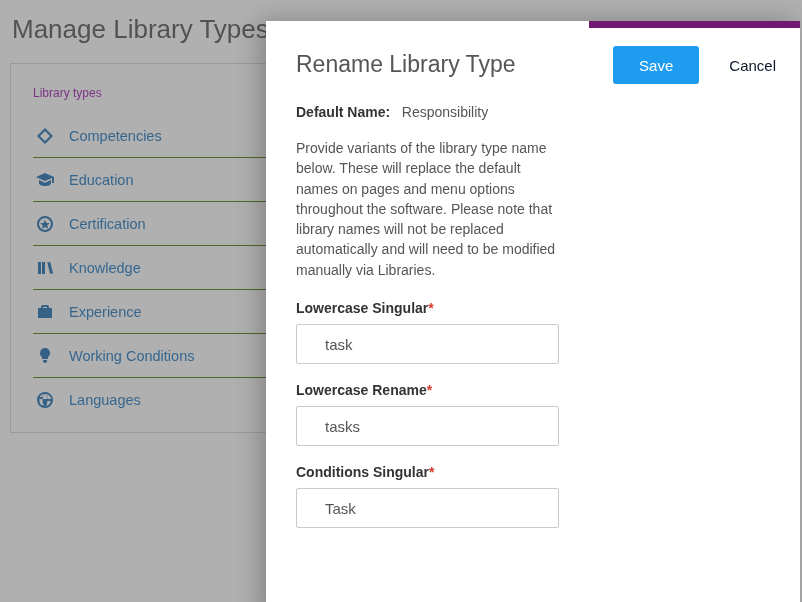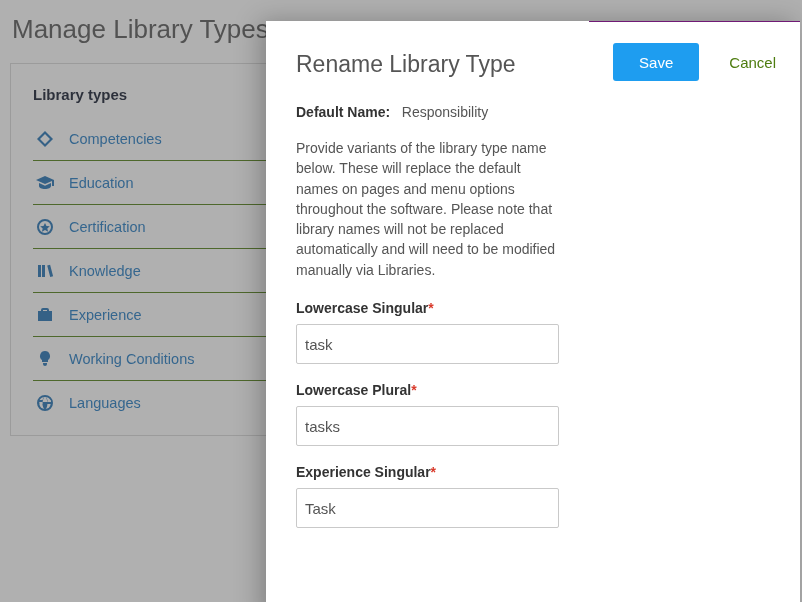--- a/index.html
+++ b/index.html
@@ -13,21 +13,21 @@
   .page-title {
     font-size: 26px; color: #555; font-weight: 400;
     padding: 14px 0 18px 2px;
   }
   .panel {
     border: 1px solid #d9d9d9;
     padding: 22px 22px 10px 22px;
     width: 440px;
   }
   .panel-heading {
-    font-size: 15px; font-weight: 700; color: #0f172a;
+    font-size: 12px; font-weight: 400; color: #a21caf;
     padding-bottom: 14px;
   }
   .lt-list { list-style: none; }
   .lt-item {
     display: flex; align-items: center;
     border-bottom: 1px solid #4d7c0f;
     height: 44px;
     cursor: pointer;
   }
   .lt-item:last-child { border-bottom: none; }
@@ -62,39 +62,39 @@
   .default-line { font-size: 14px; color: #555; margin-bottom: 18px; }
   .default-line .dl-label { font-weight: 600; color: #333; }
   .desc { font-size: 14px; color: #555; line-height: 1.45; margin-bottom: 20px; }
 
   .field { margin-bottom: 18px; }
   .field-label { font-size: 14px; font-weight: 700; color: #333; display: block; margin-bottom: 8px; }
   .req { color: #d93a2b; }
   .text-input {
     width: 100%; height: 40px;
     border: 1px solid #c9c9c9;
-    padding: 0 8px;
+    padding: 0 28px;
     font-size: 15px; color: #555;
     border-radius: 2px;
   }
 
   .modal-footer {
-    border-top: 1px solid #701a75;
+    border-top: 7px solid #701a75;
     height: 81px;
     display: flex; align-items: center; justify-content: flex-end;
     gap: 30px; padding: 0 24px;
   }
   .btn-primary {
     background: #1e9df0; color: #fff;
     border: none; border-radius: 3px;
     height: 38px; padding: 0 26px;
     font-size: 15px; cursor: pointer;
   }
   .btn-link {
-    background: none; border: none; color: #4d7c0f;
+    background: none; border: none; color: #0f172a;
     font-size: 15px; cursor: pointer;
   }
 </style>
 </head>
 <body>
 
 <div class="page">
   <h1 class="page-title">Manage Library Types</h1>
   <div class="panel">
     <div class="panel-heading">Library types</div>
@@ -173,28 +173,28 @@
 
     <div class="field">
       <label class="field-label">
         <span>Lowercase Singular</span><span class="req">*</span>
       </label>
       <input type="text" class="text-input" value="task" style="">
     </div>
 
     <div class="field">
       <label class="field-label">
-        <span>Lowercase Plural</span><span class="req">*</span>
+        <span>Lowercase Rename</span><span class="req">*</span>
       </label>
       <input type="text" class="text-input" value="tasks" style="">
     </div>
 
     <div class="field">
       <label class="field-label">
-        <span>Experience Singular</span><span class="req">*</span>
+        <span>Conditions Singular</span><span class="req">*</span>
       </label>
       <input type="text" class="text-input" value="Task" style="">
     </div>
   </div>
   <div class="modal-footer">
     <button class="btn-primary">Save</button>
     <button class="btn-link">Cancel</button>
   </div>
 </div>
 

